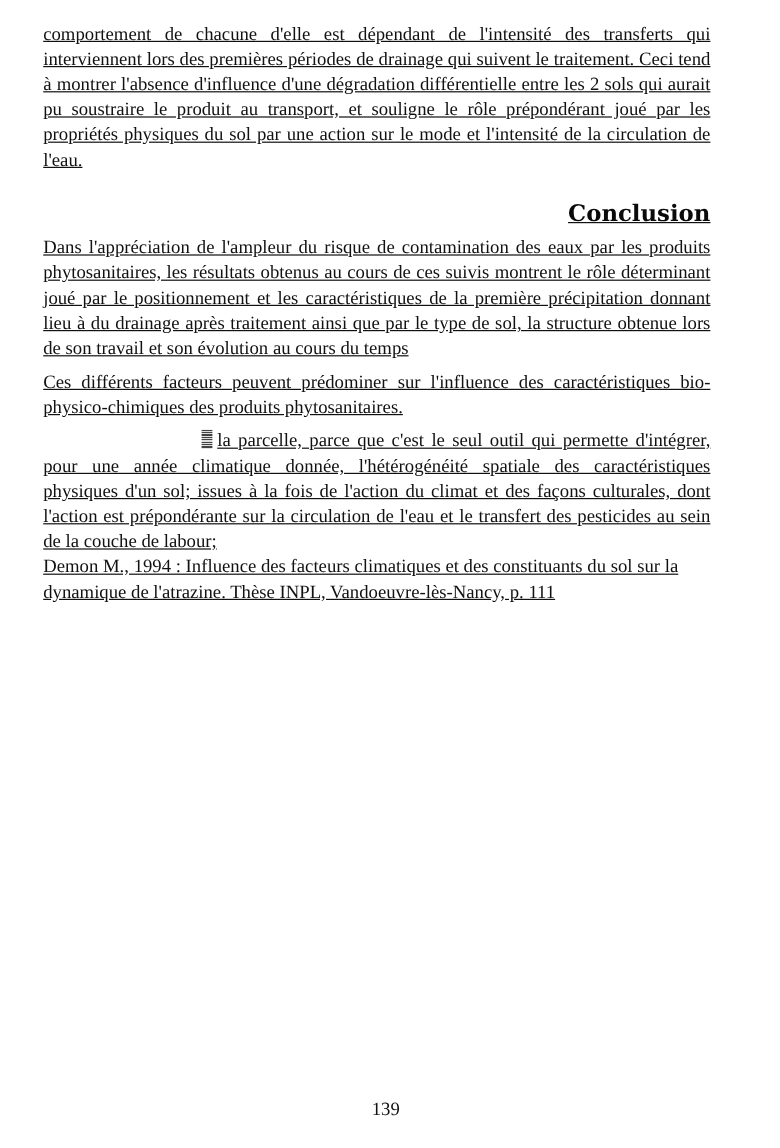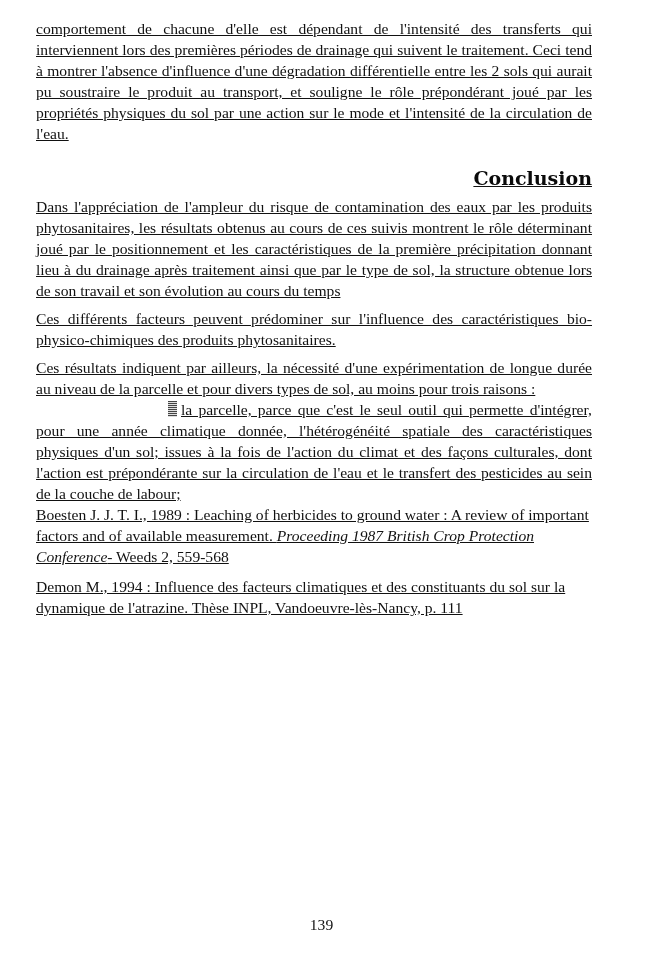--- a/index.html
+++ b/index.html
@@ -26,21 +26,19 @@
   </style>
 </head>
 <body>
 
 <div class="page">
   <p class="para">comportement de chacune d'elle est dépendant de l'intensité des transferts qui interviennent lors des premières périodes de drainage qui suivent le traitement. Ceci tend à montrer l'absence d'influence d'une dégradation différentielle entre les 2 sols qui aurait pu soustraire le produit au transport, et souligne le rôle prépondérant joué par les propriétés physiques du sol par une action sur le mode et l'intensité de la circulation de l'eau.</p>
 
   <h2>Conclusion</h2>
   <p class="para">Dans l'appréciation de l'ampleur du risque de contamination des eaux par les produits phytosanitaires, les résultats obtenus au cours de ces suivis montrent le rôle déterminant joué par le positionnement et les caractéristiques de la première précipitation donnant lieu à du drainage après traitement ainsi que par le type de sol, la structure obtenue lors de son travail et son évolution au cours du temps</p>
   <p class="para">Ces différents facteurs peuvent prédominer sur l'influence des caractéristiques bio-physico-chimiques des produits phytosanitaires.</p>
-  <p>Ces résultats indiquent par ailleurs, la nécessité d'une expérimentation de longue durée au niveau de la parcelle et pour divers types de sol, au moins pour trois raisons :</p>
 
   <p class="item"><span class="mark"></span><span>la parcelle, parce que c'est le seul outil qui permette d'intégrer, pour une année climatique donnée, l'hétérogénéité spatiale des caractéristiques physiques d'un sol; issues à la fois de l'action du climat et des façons culturales, dont l'action est prépondérante sur la circulation de l'eau et le transfert des pesticides au sein de la couche de labour;</span></p>
 
-  <p class="ref"><span>Boesten J. J. T. I., 1989 : Leaching of herbicides to ground water : A review of important factors and of available measurement. </span><em>Proceeding 1987 British Crop Protection Conference</em><span>- Weeds 2, 559-568</span></p>
   <p class="ref"><span>Demon M., 1994 : Influence des facteurs climatiques et des constituants du sol sur la dynamique de l'atrazine. Thèse INPL, Vandoeuvre-lès-Nancy, p. 111</span></p>
 </div>
 
 <div class="pagenum">139</div>
 
 </body></html>

